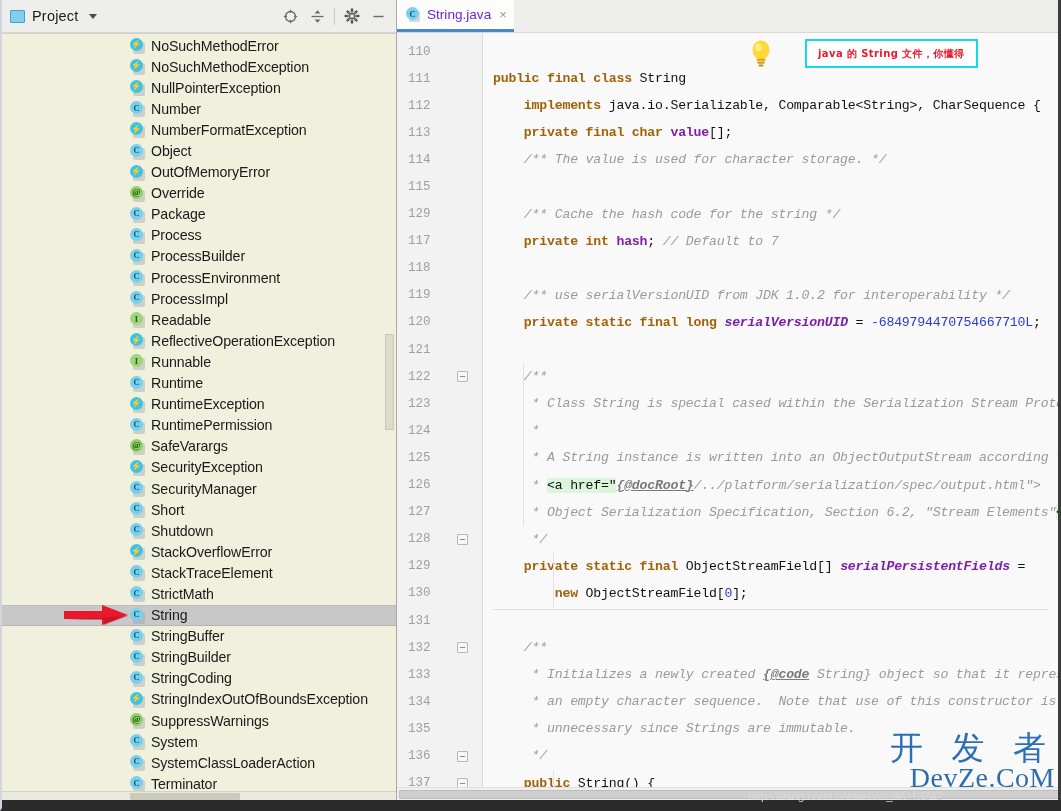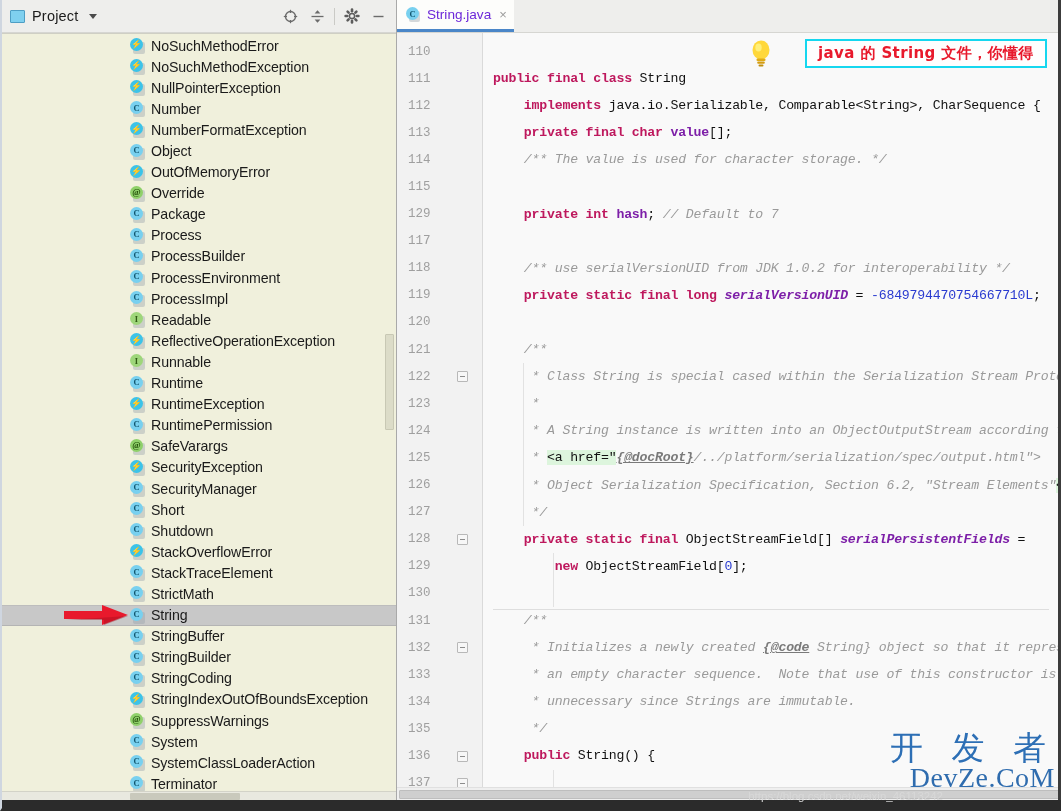--- a/index.html
+++ b/index.html
@@ -273,21 +273,21 @@
     height: 27.1px;
     display: flex; align-items: center;
     padding-left: 10px;
     font-family: "Liberation Mono", monospace;
     font-size: 13.2px;
     white-space: pre;
     color: #111111;
   }
   .code-line .txt { letter-spacing: -.2px; }
 
-  .kw   { color: #be185d; font-weight: bold; }
+  .kw   { color: #a16207; font-weight: bold; }
   .cmt  { color: #9a9a9a; font-style: italic; }
   .fld  { color: #7d1fa8; font-weight: bold; }
   .fldi { color: #7d1fa8; font-weight: bold; font-style: italic; }
   .num  { color: #2a3bd0; }
   .plain{ color: #111111; }
   .tag  { background: #ddf5dd; }
   .jdoc { color: #7a7a7a; font-weight: bold; font-style: italic;
           text-decoration: underline; }
 
   
@@ -311,21 +311,21 @@
   #annot-box {
     position: absolute;
     left: 322px; top: 6px;
     height: 29px;
     border: 2px solid #15d7ef;
     background: #fefefe;
     display: flex; align-items: center; justify-content: center;
     padding: 0 11px;
   }
   #annot-text {
-    font-size: 15px; font-weight: bold;
+    font-size: 10px; font-weight: bold;
     color: #e8192c;
     font-family: "DejaVu Sans", sans-serif;
     letter-spacing: .4px;
     white-space: nowrap;
   }
 
   
   #ed-hscroll-track {
     position: absolute; left: 0; right: 0; bottom: 0;
     height: 13px;
@@ -770,20 +770,21 @@
           </div>
 
         <div id="code-area">
           <div id="code-lines">
               <div class="code-line"></div>
               <div class="code-line"><span class="txt kw">public final class </span><span class="txt plain">String</span></div>
               <div class="code-line"><span class="txt kw">    implements </span><span class="txt plain">java.io.Serializable, Comparable&lt;String&gt;, CharSequence {</span></div>
               <div class="code-line"><span class="txt kw">    private final char </span><span class="txt fld">value</span><span class="txt plain">[];</span></div>
               <div class="code-line"><span class="txt cmt">    /** The value is used for character storage. */</span></div>
               <div class="code-line"></div>
+              <div class="code-line"><span class="txt cmt">    /** Cache the hash code for the string */</span></div>
               <div class="code-line"><span class="txt kw">    private int </span><span class="txt fld">hash</span><span class="txt plain">; </span><span class="txt cmt">// Default to 7</span></div>
               <div class="code-line"></div>
               <div class="code-line"><span class="txt cmt">    /** use serialVersionUID from JDK 1.0.2 for interoperability */</span></div>
               <div class="code-line"><span class="txt kw">    private static final long </span><span class="txt fldi">serialVersionUID</span><span class="txt plain"> = </span><span class="txt num">-6849794470754667710L</span><span class="txt plain">;</span></div>
               <div class="code-line"></div>
               <div class="code-line"><span class="txt cmt">    /**</span></div>
               <div class="code-line"><span class="txt cmt">     * Class String is special cased within the Serialization Stream Protocol.</span></div>
               <div class="code-line"><span class="txt cmt">     *</span></div>
               <div class="code-line"><span class="txt cmt">     * A String instance is written into an ObjectOutputStream according to</span></div>
               <div class="code-line"><span class="txt cmt">     * </span><span class="txt tag">&lt;a href="</span><span class="txt jdoc">{@docRoot}</span><span class="txt cmt">/../platform/serialization/spec/output.html"&gt;</span></div>

